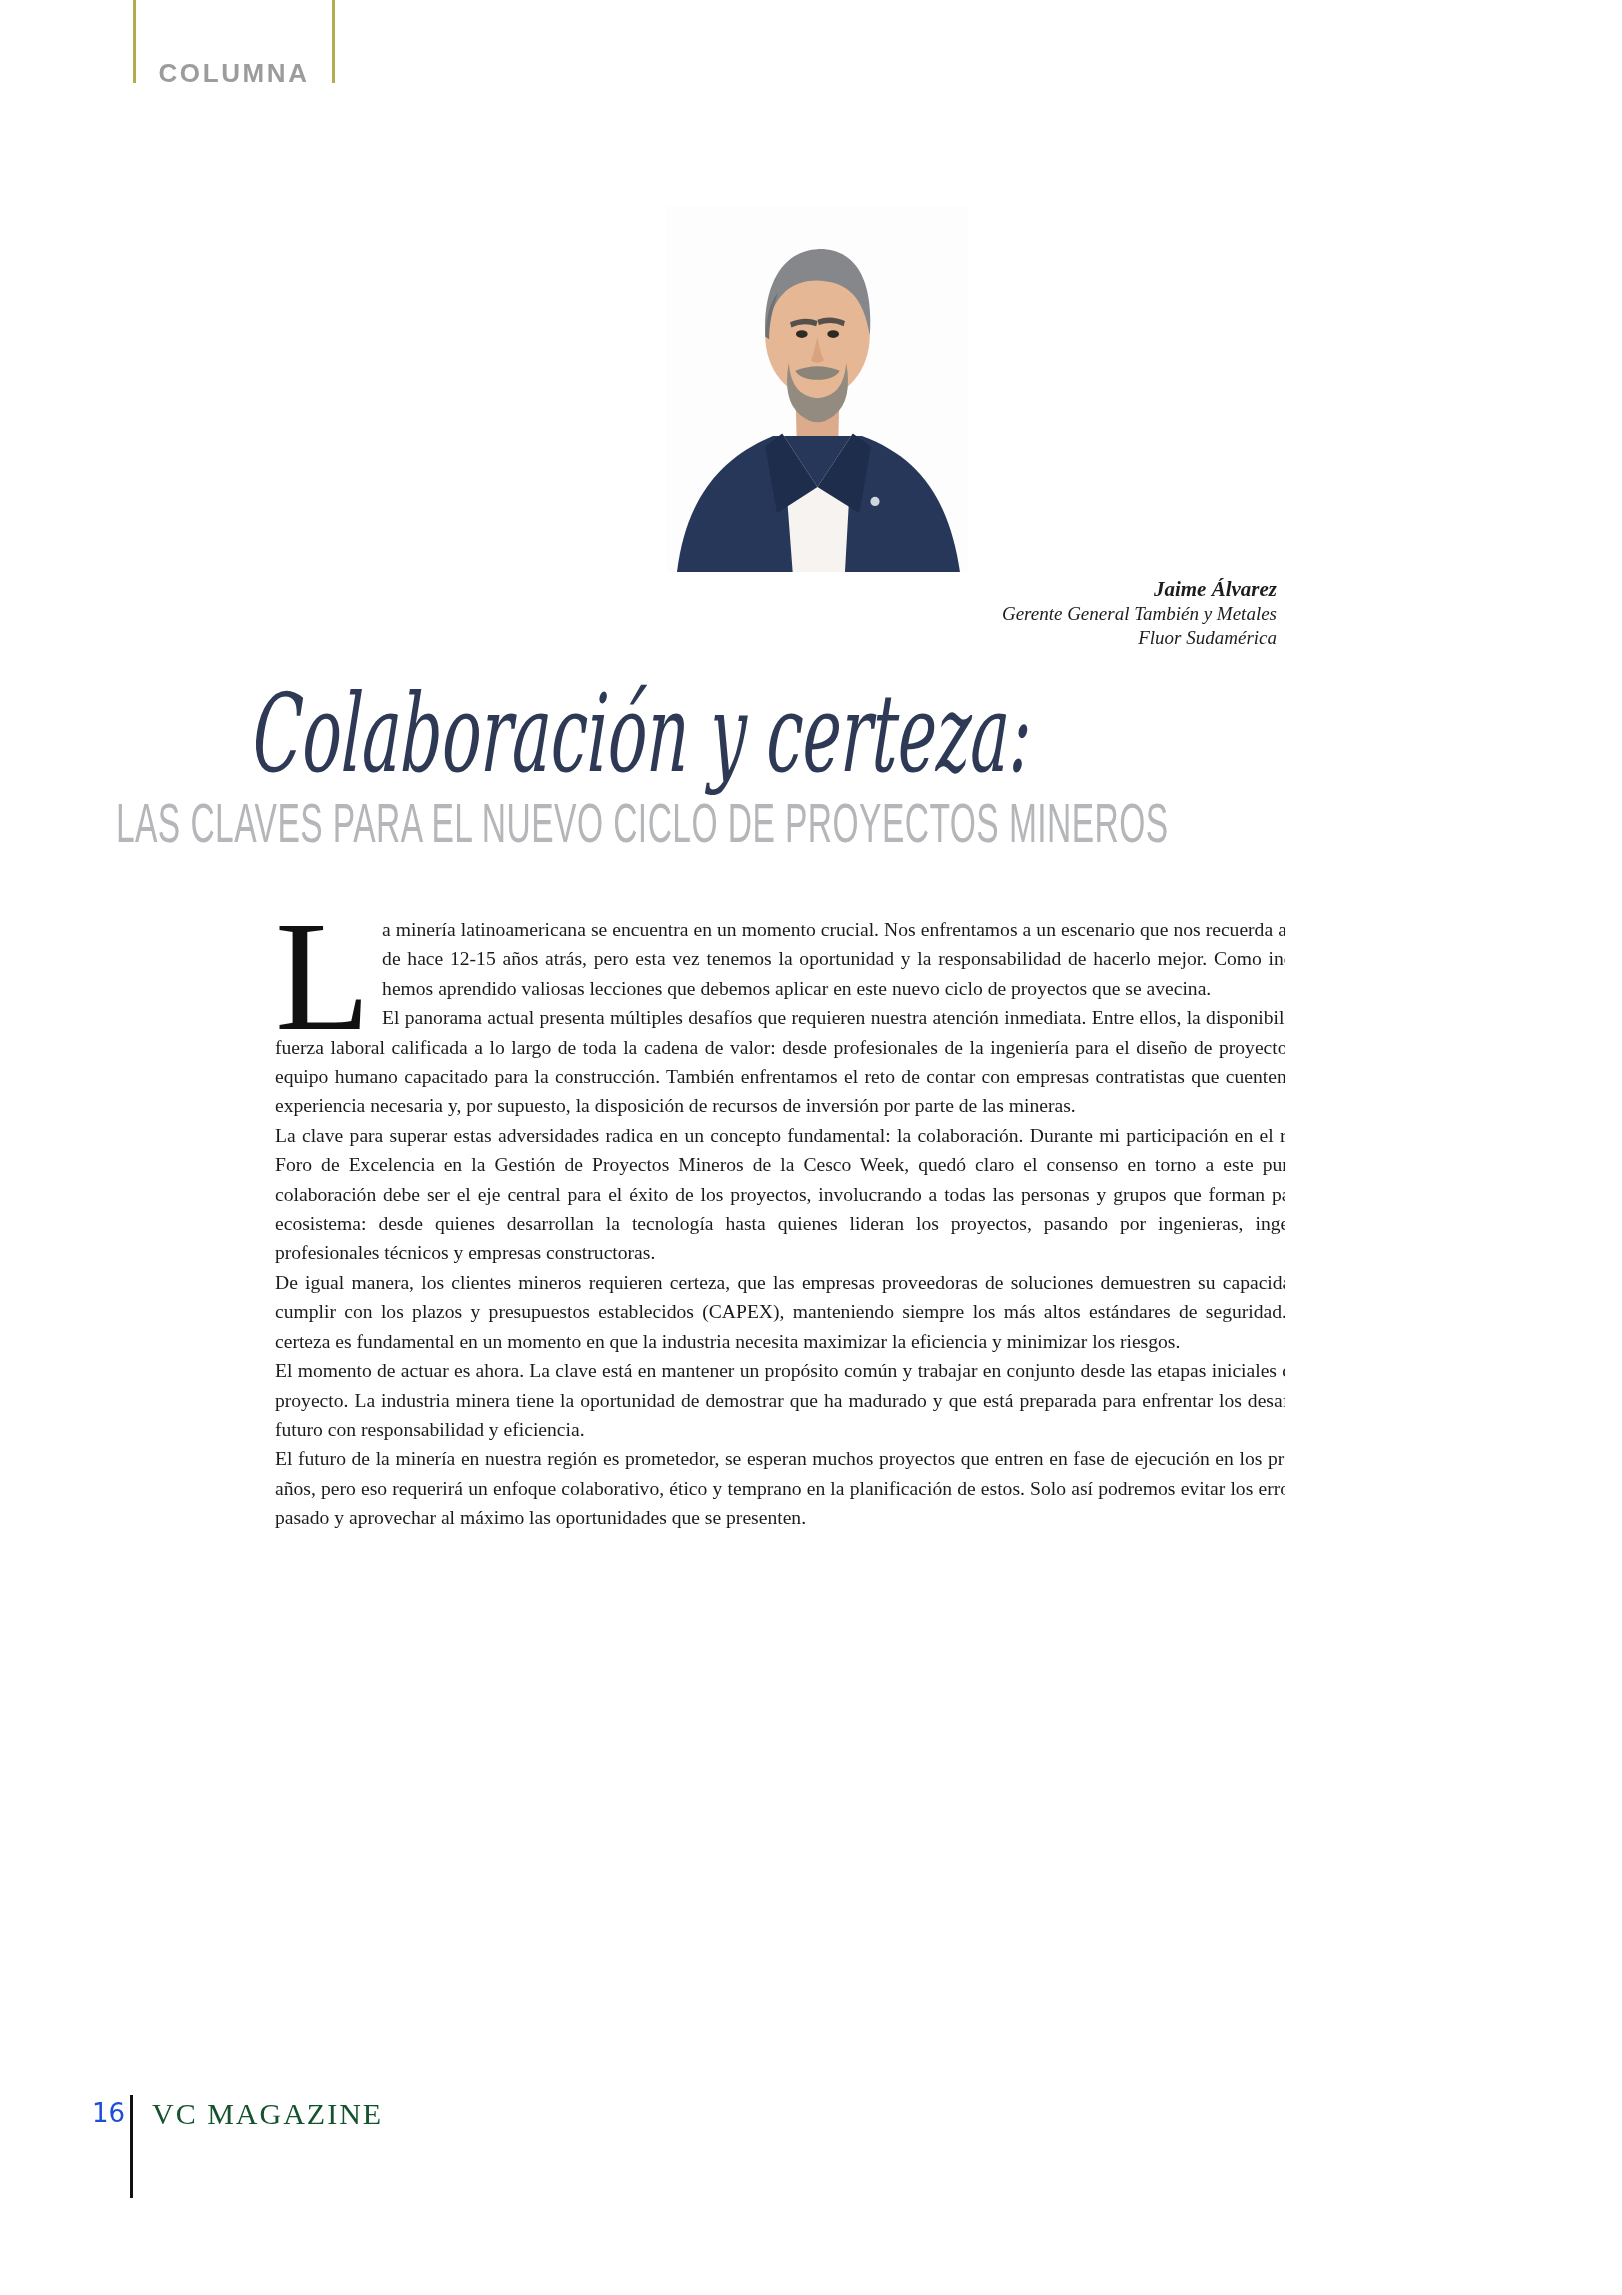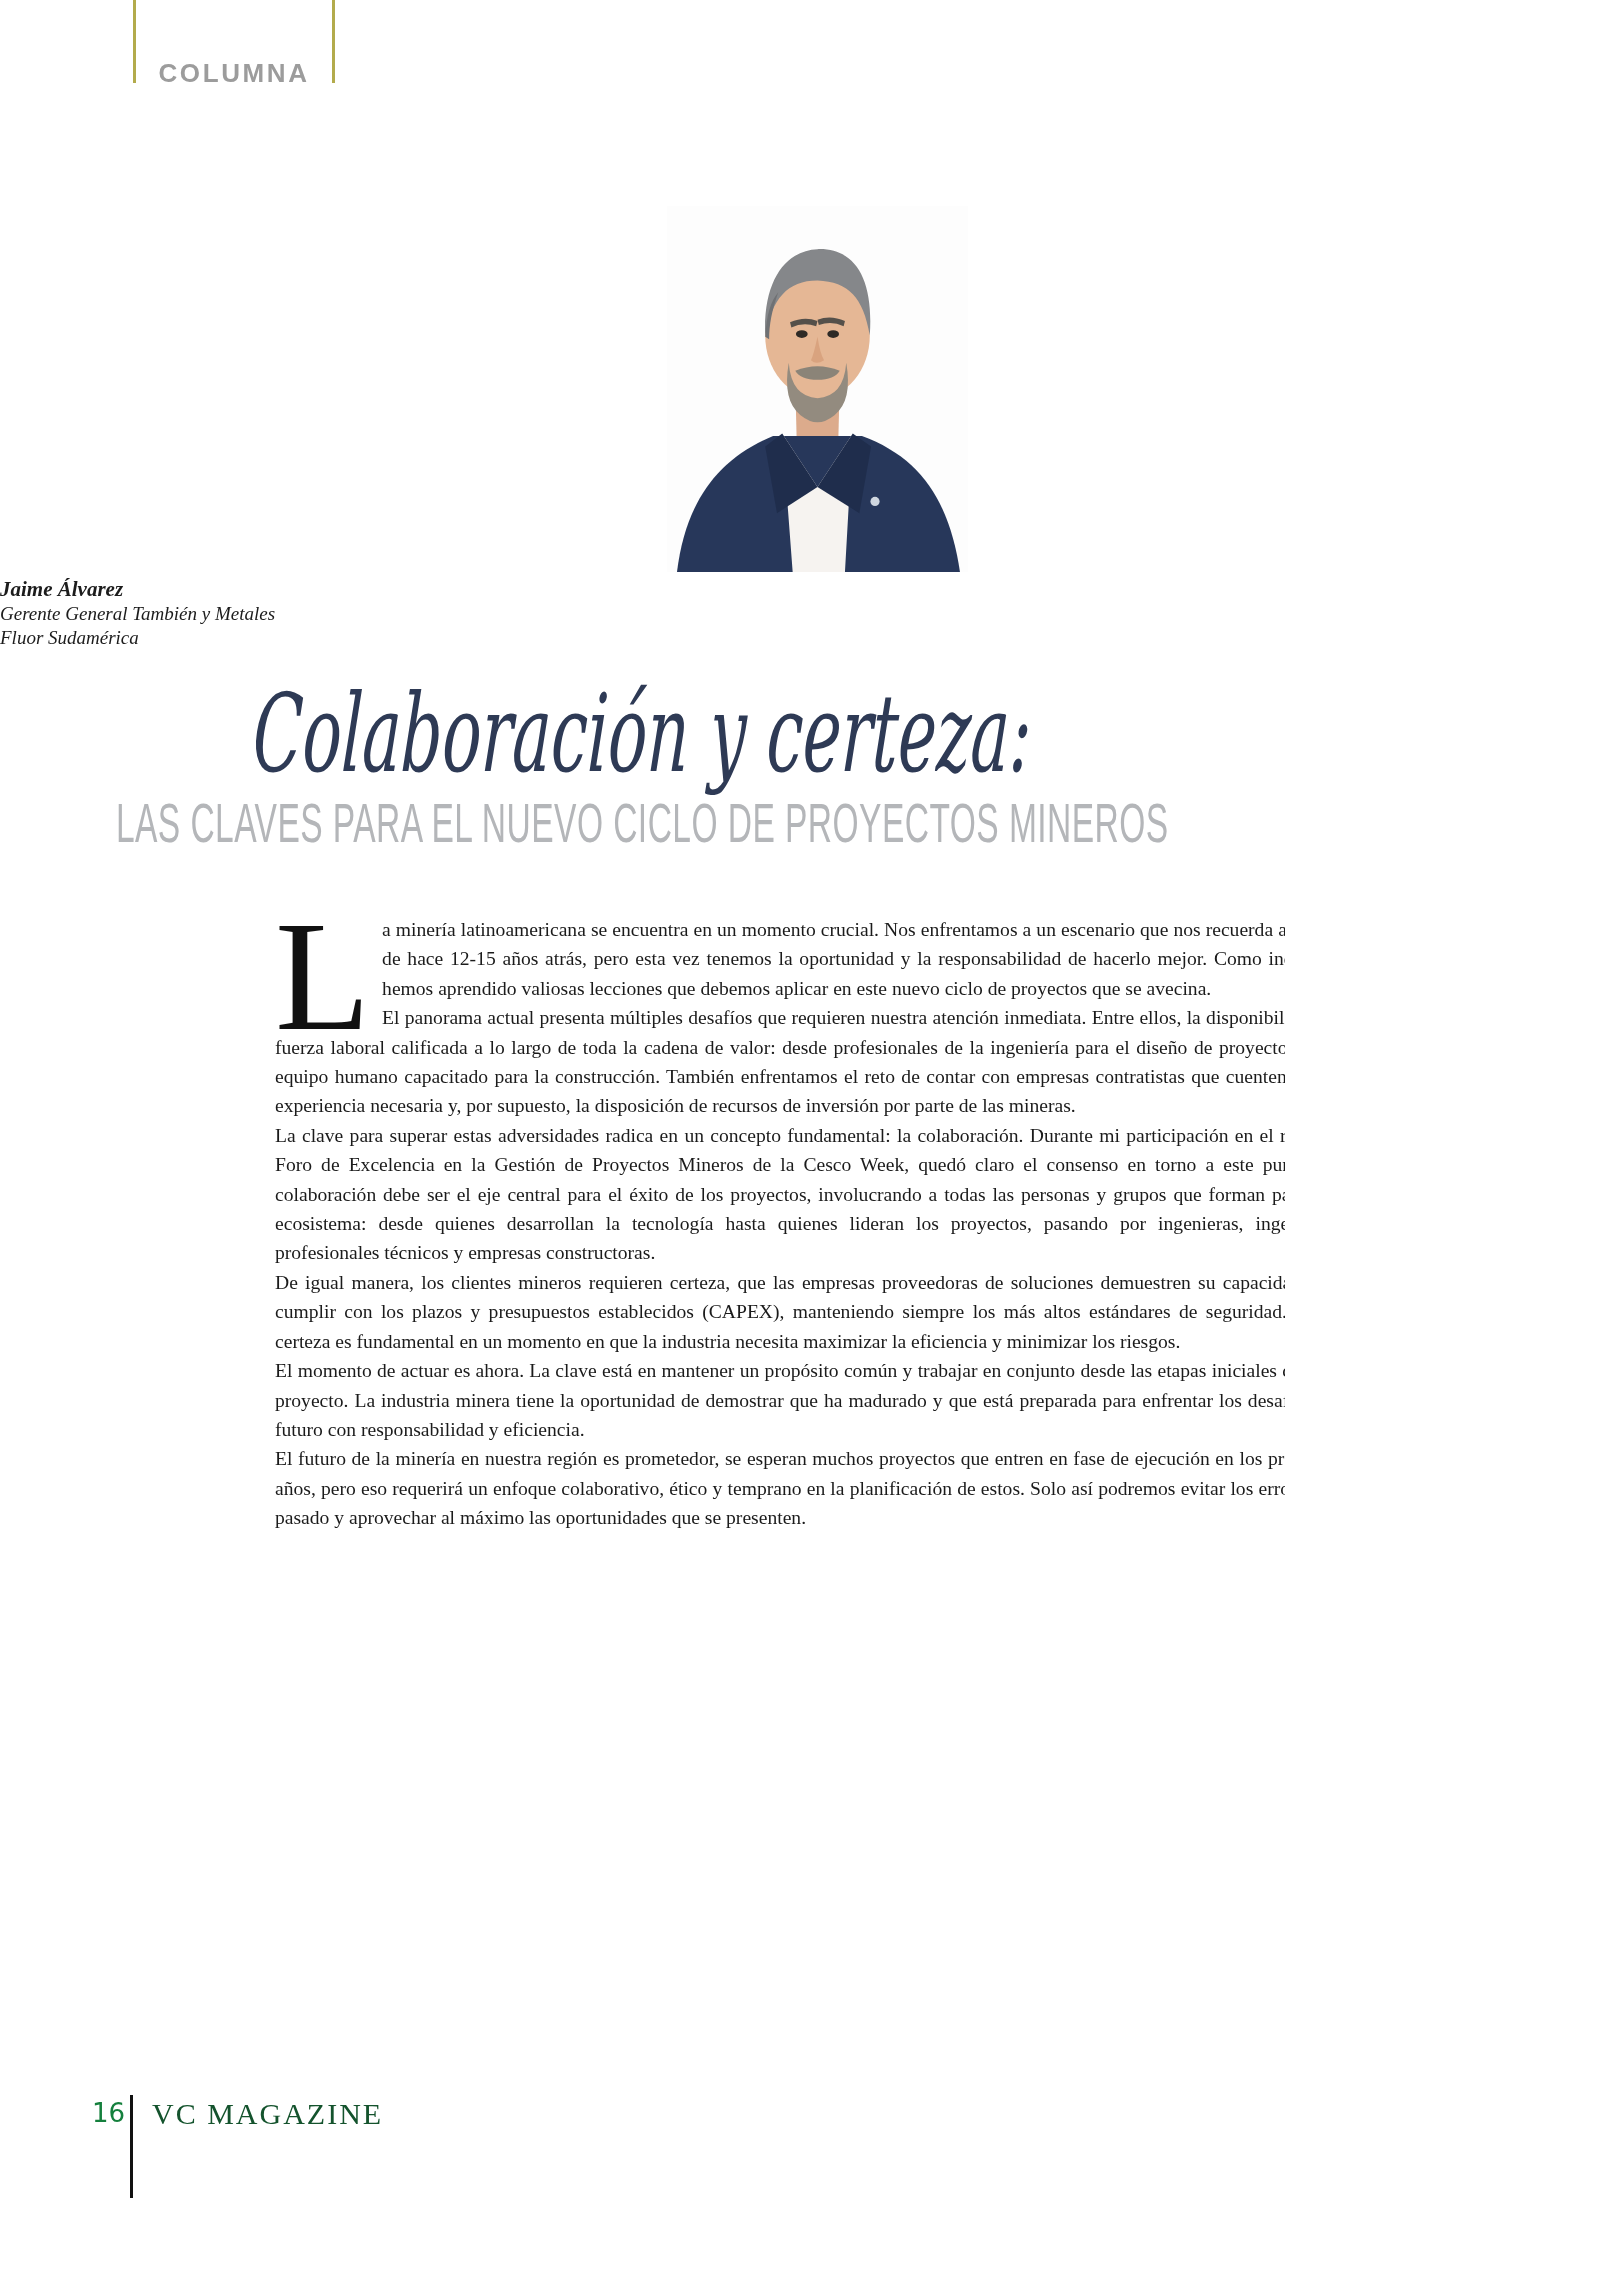--- a/index.html
+++ b/index.html
@@ -19,21 +19,21 @@
     text-align:center;
     font-family:"Liberation Sans", sans-serif;
     font-size:26px;font-weight:700;letter-spacing:2.6px;
     color:#9c9c9c;
   }
   
   .photo{position:absolute;left:667px;top:206px;width:301px;height:366px;}
   
   .caption{
     position:absolute;left:0;right:8px;top:577px;
-    text-align:left;color:#1c1c1c;
+    text-align:right;color:#1c1c1c;
   }
   .caption .name{font-size:21px;font-weight:700;font-style:italic;line-height:25px;}
   .caption .role,.caption .company{font-size:19px;font-style:italic;line-height:23.6px;}
   
   .script-title-wrap{
     position:absolute;left:0;right:0;top:658px;height:151px;
     display:flex;justify-content:center;align-items:center;
   }
   .script-title{
     font-family:"DejaVu Serif", serif;
@@ -67,21 +67,21 @@
     float:left;
     font-family:"Liberation Serif", serif;
     font-size:156px;line-height:110px;
     padding:6.5px 11.8px 0 0;
     color:#111111;
   }
   
   .footer-page-number{
     position:absolute;left:92px;top:2098px;
     font-family:"DejaVu Sans", sans-serif;
-    font-size:26px;font-weight:400;color:#15803d;
+    font-size:26px;font-weight:400;color:#1d4ed8;
   }
   .footer-rule{
     position:absolute;left:130px;top:2095px;
     width:2.6px;height:103px;background:#111111;
   }
   .footer-magazine{
     position:absolute;left:152px;top:2097px;
     font-family:"Liberation Serif", serif;
     font-size:30px;color:#14532d;letter-spacing:2px;
   }

